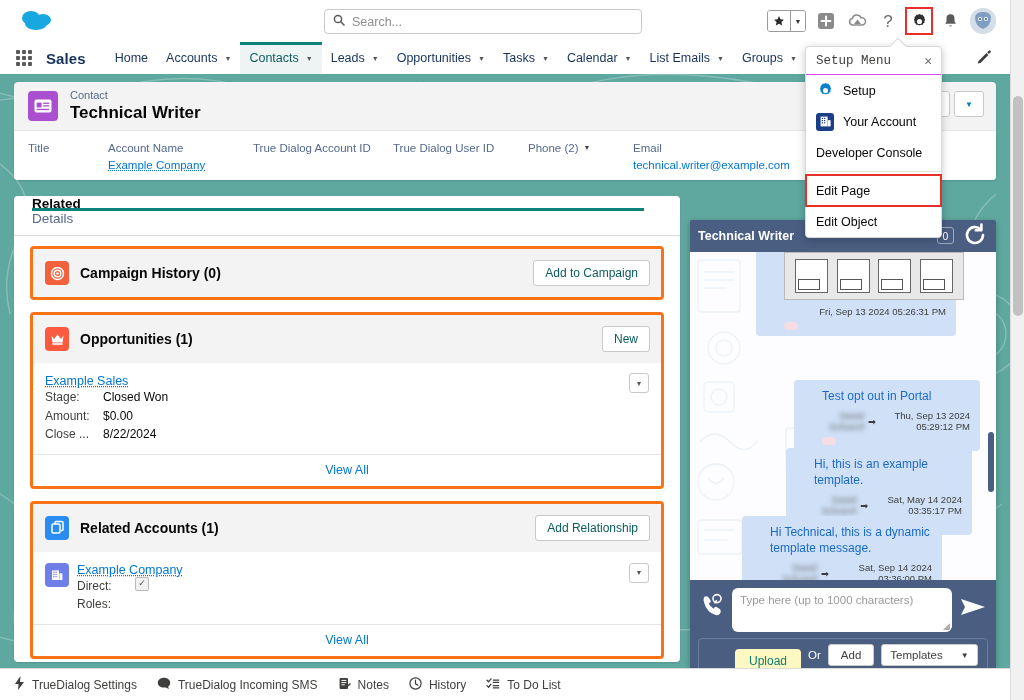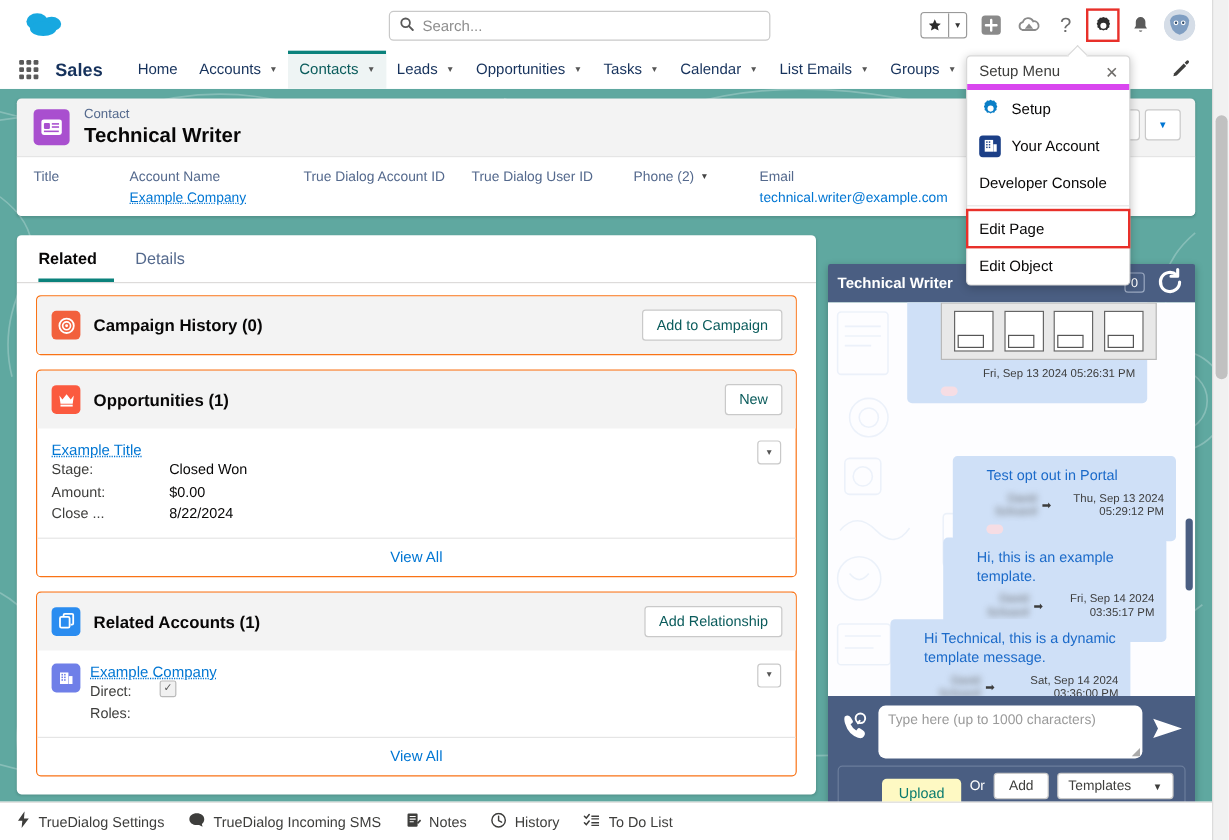--- a/index.html
+++ b/index.html
@@ -110,47 +110,47 @@
   .fld .val a { color: #0176d3; text-decoration: underline; text-decoration-style: dotted; }
   .fld .caret-sm { margin-left: 5px; font-size: 7px; color: #444; }
 
   
   .main-panel {
     position: absolute; top: 196px; left: 14px; width: 666px; height: 466px;
     background: #fff; border-radius: 4px; z-index: 5; overflow: hidden;
     box-shadow: 0 1px 2px rgba(0,0,0,.12);
   }
   .tabs { height: 40px; display: flex; align-items: stretch; padding: 0 18px;
-    border-bottom: 1px solid #dddbda; }
+    border-bottom: 1px solid #dddbda; flex-direction: column; }
   .tab { display: flex; align-items: center; padding: 0 14px 0 0; margin-right: 18px;
     font-size: 13.5px; color: #54698d; position: relative; cursor: pointer; }
   .tab.active { color: #080707; font-weight: bold; box-shadow: inset 0 -3px 0 #0b827c; }
   .panel-body { padding: 10px 16px 0 16px; }
-  .rlist { border: 1px solid #f97316; border-radius: 4px; margin-bottom: 12px; background: #fff; }
+  .rlist { border: 3px solid #f97316; border-radius: 4px; margin-bottom: 12px; background: #fff; }
   .rlist-head {
     height: 48px; background: #f3f3f3; display: flex; align-items: center;
     padding: 0 12px; position: relative; border-radius: 4px 4px 0 0;
   }
   .rlist.collapsed .rlist-head { border-radius: 4px; }
   .rl-icon { width: 24px; height: 24px; border-radius: 4px; display: flex;
     align-items: center; justify-content: center; flex: 0 0 auto; }
   .rl-title { margin-left: 11px; font-size: 14px; font-weight: bold; color: #080707; }
   .rl-btn { position: absolute; right: 11px; top: 11px; height: 26px;
     border: 1px solid #c9c9c9; border-radius: 3px; background: #fff;
     display: flex; align-items: center; padding: 0 11px; font-size: 12px; color: #0b5c5c; }
   .rlist-body { padding: 10px 12px 10px 12px; }
   .rrow { display: flex; align-items: flex-start; }
   .rrow-icon { width: 24px; height: 24px; border-radius: 4px; margin-right: 8px;
     display: flex; align-items: center; justify-content: center; flex: 0 0 auto; margin-top: 1px; }
   .rrow-main { flex: 1 1 auto; }
   .rrow-link { color: #0176d3; font-size: 12.5px; text-decoration: underline;
     text-decoration-style: dotted; }
   .kv { display: flex; font-size: 12px; color: #3e3e3c; line-height: 1.55; }
   .kv .k { width: 58px; color: #3e3e3c; flex: 0 0 auto; }
-  .kv .v { color: #080707; margin-left: 40px; }
+  .kv .v { color: #080707; }
   .rowmenu { width: 20px; height: 20px; border: 1px solid #c9c9c9; border-radius: 3px;
     background: #fff; display: flex; align-items: center; justify-content: center;
     font-size: 7px; color: #555; margin-left: 26px; flex: 0 0 auto; }
   .chkbox { width: 14px; height: 14px; border: 1px solid #b9b9b9; border-radius: 2px;
     background: #f1f1f1; display: inline-flex; align-items: center; justify-content: center;
     font-size: 9px; color: #555; }
   .viewall { border-top: 1px solid #e5e5e5; height: 32px; display: flex;
     align-items: center; justify-content: center; font-size: 12.5px; color: #0176d3; }
 
   
@@ -219,21 +219,21 @@
   
   .setup-menu {
     position: absolute; top: 46px; left: 805px; width: 137px;
     background: #fff; border: 1px solid #d8d8d8; border-radius: 4px;
     box-shadow: 0 2px 8px rgba(0,0,0,.22); z-index: 40;
   }
   .sm-nub { position: absolute; top: -7px; left: 86px; width: 12px; height: 12px;
     background: #fff; border-left: 1px solid #d8d8d8; border-top: 1px solid #d8d8d8;
     transform: rotate(45deg); }
   .sm-head { height: 28px; display: flex; align-items: center; padding: 0 10px;
-    font-size: 12.5px; color: #3e3e3c; border-bottom: 5px solid #d946ef; position: relative; }
+    font-size: 12.5px; color: #3e3e3c; border-bottom: 1px solid #d946ef; position: relative; font-family: Liberation Mono, monospace; }
   .sm-x { position: absolute; right: 9px; top: 6px; color: #706e6b; font-size: 13px; }
   .sm-item { height: 31px; display: flex; align-items: center; padding: 0 10px;
     font-size: 12.5px; color: #080707; gap: 9px; cursor: pointer; }
   .sm-item .sicon { width: 18px; height: 18px; border-radius: 3px; flex: 0 0 auto;
     display: flex; align-items: center; justify-content: center; }
   .sm-sep { height: 1px; background: #e5e5e5; margin: 3px 0; }
   .sm-item.highlight { outline: 2px solid #e8302a; outline-offset: -1px; }
 
   
   .utilbar {
@@ -514,21 +514,21 @@
             </svg>
           </div>
           <div class="rl-title">Opportunities (1)</div>
           <div class="rl-btn">
             <span>New</span>
           </div>
         </div>
         <div class="rlist-body">
           <div class="rrow">
             <div class="rrow-main">
-              <a href="#" class="rrow-link">Example Title</a>
+              <a href="#" class="rrow-link">Example Sales</a>
               <div class="kv">
                 <span class="k">Stage:</span>
                 <span class="v">Closed Won</span>
               </div>
               <div class="kv">
                 <span class="k">Amount:</span>
                 <span class="v">$0.00</span>
               </div>
               <div class="kv">
                 <span class="k">Close ...</span>
@@ -664,21 +664,21 @@
             <span>Thu, Sep 13 2024 05:29:12 PM</span>
           </div>
           <div class="bstatus"></div>
         </div>
 
         <div class="bubble" style="left:96px; top:196px;">
           <div class="btext">Hi, this is an example template.</div>
           <div class="bmeta">
             <span class="bsender">David Schoenf</span>
             <span>➡</span>
-            <span>Fri, Sep 14 2024 03:35:17 PM</span>
+            <span>Sat, May 14 2024 03:35:17 PM</span>
           </div>
           <div class="bstatus"></div>
         </div>
 
         <div class="bubble wide" style="left:52px; top:264px;">
           <div class="btext">Hi Technical, this is a dynamic template message.</div>
           <div class="bmeta">
             <span class="bsender">David Schoenf</span>
             <span>➡</span>
             <span>Sat, Sep 14 2024 03:36:00 PM</span>

